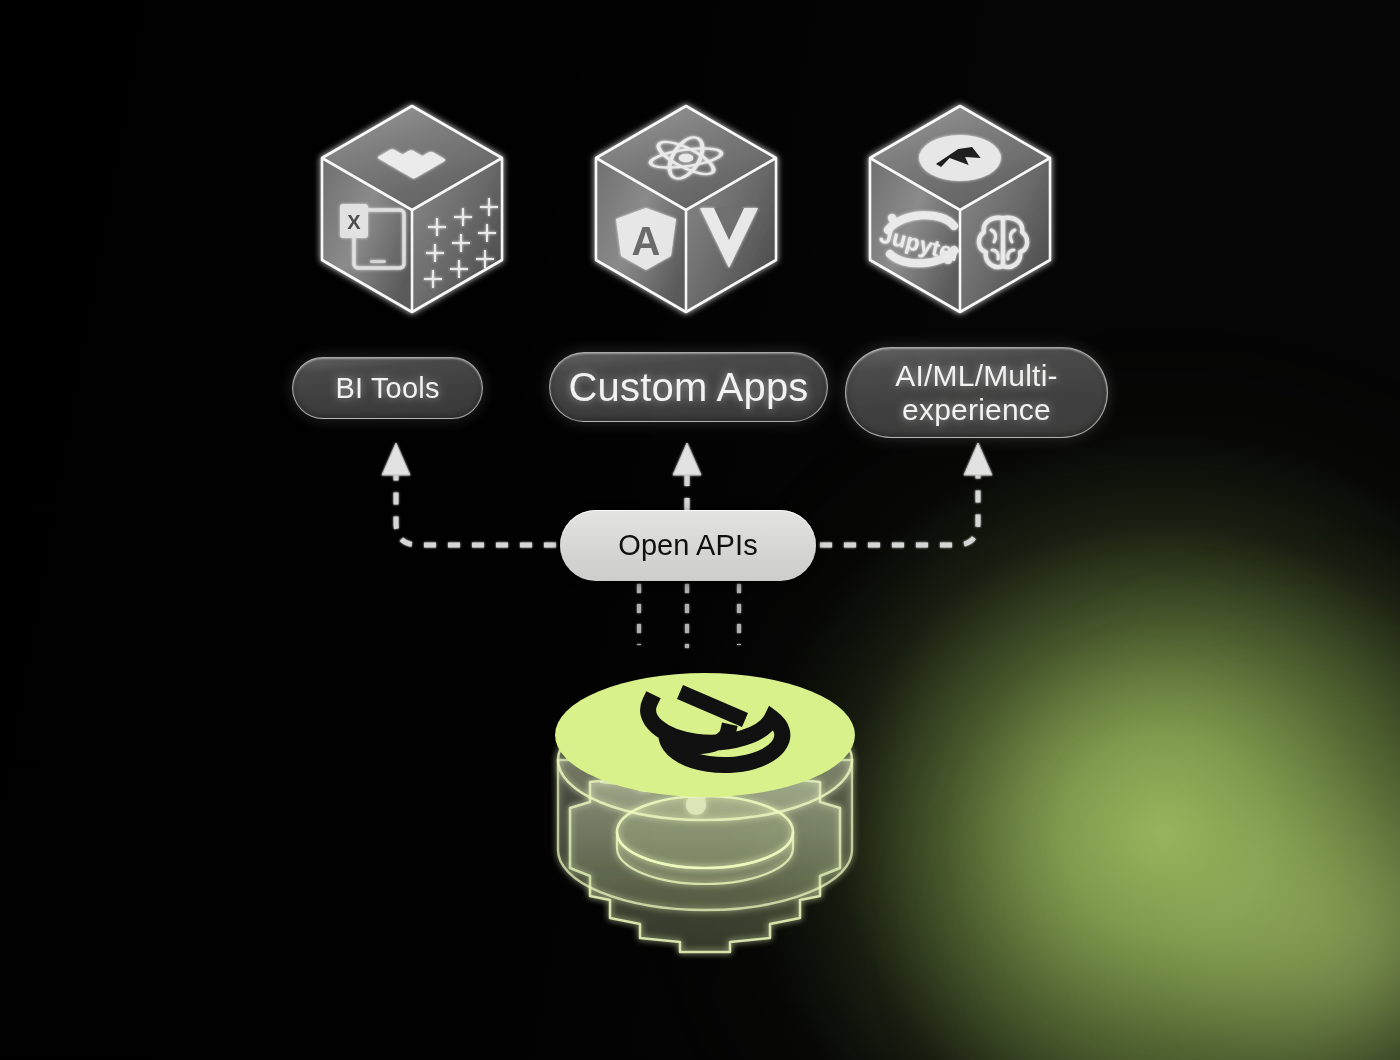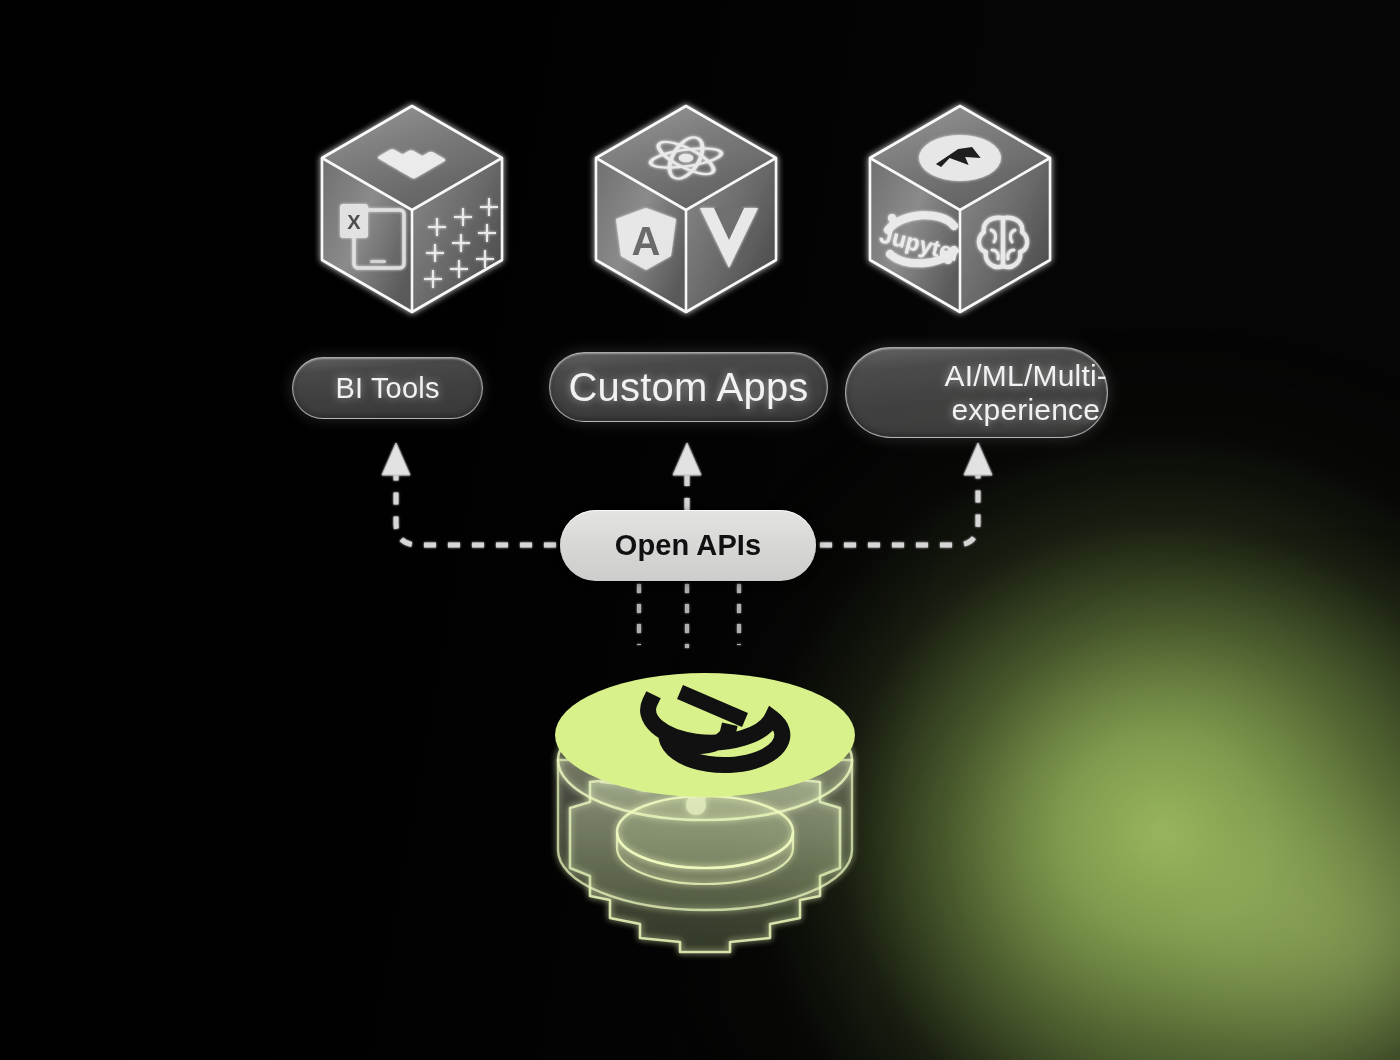--- a/index.html
+++ b/index.html
@@ -63,30 +63,30 @@
       inset 0 1px 2px rgba(255,255,255,0.45),
       inset 0 -2px 6px rgba(0,0,0,0.35);
     backdrop-filter:blur(2px);
     letter-spacing:0.2px;
     text-shadow:0 0 9px rgba(255,255,255,0.5);
     line-height:1.12;
     font-weight:400;
   }
   #pill-bi{left:292px;top:357px;width:189px;height:60px;font-size:29px;}
   #pill-apps{left:549px;top:352px;width:277px;height:68px;font-size:40px;}
-  #pill-ai{left:845px;top:347px;width:261px;height:89px;font-size:30px;justify-content:flex-end;}
+  #pill-ai{left:845px;top:347px;width:261px;height:89px;font-size:30px;}
 
   .pill-openapis{
     position:absolute;
     left:560px;top:510px;width:256px;height:71px;
     display:flex;align-items:center;justify-content:center;
     border-radius:999px;
     background:linear-gradient(180deg,#e4e4e2 0%,#d6d6d4 55%,#cdcdcb 100%);
     color:#101010;
-    font-size:29px;font-weight:700;letter-spacing:0.1px;
+    font-size:29px;font-weight:400;letter-spacing:0.1px;
     box-shadow:0 2px 10px rgba(0,0,0,0.45), inset 0 1px 0 rgba(255,255,255,0.8);
   }
 
   
   .stack{position:absolute;left:540px;top:600px;width:330px;height:370px;}
 </style>
 </head>
 <body>
 
 <div id="stage">

